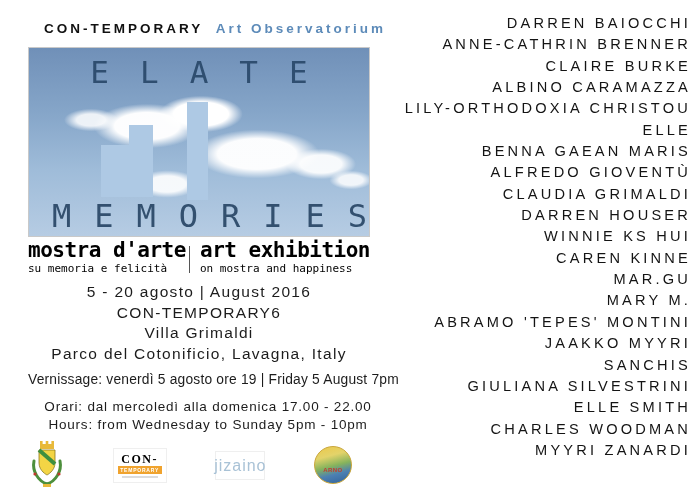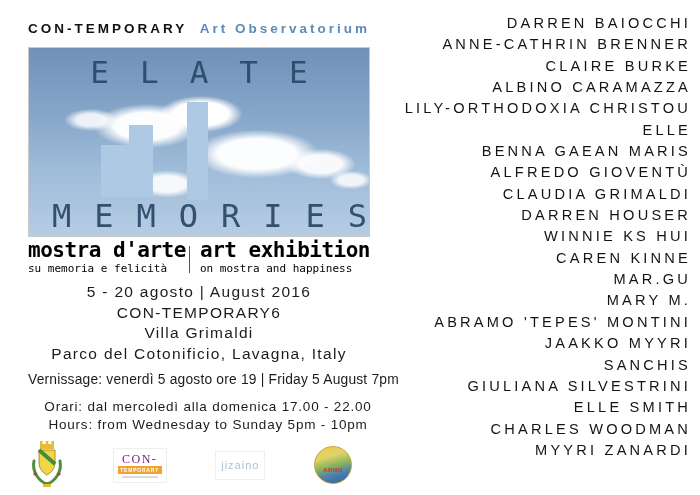--- a/index.html
+++ b/index.html
@@ -2,21 +2,21 @@
 <html><head>
 <meta charset="utf-8">
 <style>
   html,body{margin:0;padding:0;background:#ffffff;}
   .poster{
     position:relative;width:700px;height:495px;background:#ffffff;overflow:hidden;
     font-family:"Liberation Sans", sans-serif;color:#1c1c1c;
   }
   
   .header{
-    position:absolute;left:28px;top:21px;width:342px;
+    position:absolute;left:44px;top:21px;width:342px;
     display:flex;justify-content:space-between;align-items:flex-start;
     font-weight:bold;font-size:13.5px;letter-spacing:3px;white-space:nowrap;
   }
   .header .brand{color:#111111;}
   .header .suffix{color:#5d8bb9;}
   
   .sky{
     position:absolute;left:28px;top:47px;width:342px;height:190px;box-sizing:border-box;
     border:1px solid #c9c9c9;
     background:
@@ -66,27 +66,27 @@
   
   .logos{
     position:absolute;left:30px;top:440px;width:322px;height:50px;
     display:flex;justify-content:space-between;align-items:center;
   }
   .logo-box{
     background:#fff;border:1px solid #efefef;display:flex;flex-direction:column;
     align-items:center;justify-content:center;
   }
   .con-box{width:52px;height:33px;}
-  .con-word{font-family:"Liberation Serif", serif;font-weight:normal;font-size:12px;
-    letter-spacing:1.5px;color:#701a75;line-height:12px;}
+  .con-word{font-family:"Liberation Serif", serif;font-weight:bold;font-size:12px;
+    letter-spacing:1.5px;color:#000000;line-height:12px;}
   .con-strip{margin-top:1px;width:44px;height:8px;background:#f0a32e;color:#fff;
     font-size:5px;font-weight:bold;letter-spacing:0.8px;text-align:center;line-height:8px;}
   .con-line{margin-top:2px;width:36px;height:2px;background:#dcdcdc;}
   .jizaino-box{width:48px;height:27px;}
-  .jizaino-word{font-size:11px;letter-spacing:1px;color:#a9c2d6;line-height:13px;}
+  .jizaino-word{font-size:16px;letter-spacing:1px;color:#a9c2d6;line-height:13px;}
   .badge{
     width:36px;height:36px;border-radius:50%;
     background:linear-gradient(165deg,#ecc84a 0%,#e3d36a 28%,#86b35c 52%,#4c80b2 72%,#30619a 100%);
     border:1px solid #c9a63a;display:flex;align-items:center;justify-content:center;
   }
   .badge-word{font-size:6px;font-weight:bold;color:#c23b2e;letter-spacing:0.5px;margin-top:10px;}
   
   .artists{
     position:absolute;right:9px;top:13px;text-align:right;
     font-size:14.6px;letter-spacing:3.2px;line-height:21.35px;color:#141414;white-space:nowrap;

